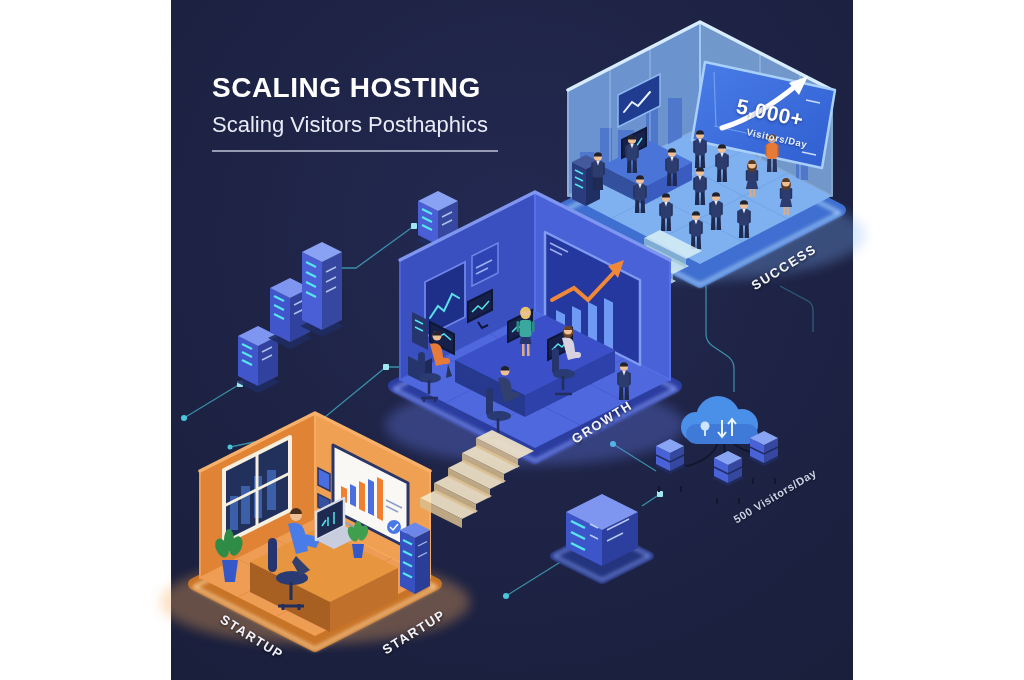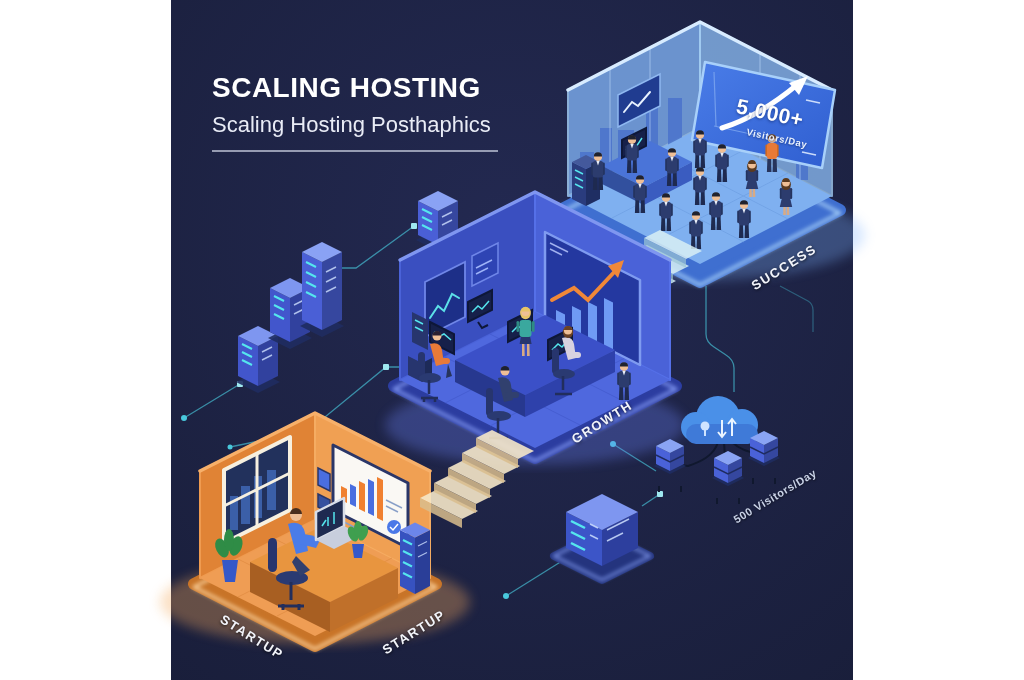--- a/index.html
+++ b/index.html
@@ -587,21 +587,21 @@
             <path d="M590,524 l8,4"></path>
             <path d="M590,535 l8,4"></path>
             <path d="M607,530 l22,-11"></path>
             <path d="M607,541 l16,-8"></path>
           </g>
     </g>
   </g>
 </svg>
 
 <div class="txt title">SCALING HOSTING</div>
-<div class="txt subtitle">Scaling Hosting Posthaphics</div>
+<div class="txt subtitle">Scaling Visitors Posthaphics</div>
 <div class="rule"></div>
 
 <div class="txt stage-label" style="left:252px;top:637px;--r:32deg">STARTUP</div>
 <div class="txt stage-label" style="left:414px;top:632px;--r:-32deg">STARTUP</div>
 <div class="txt stage-label" style="left:602px;top:422px;--r:-32deg">GROWTH</div>
 <div class="txt stage-label" style="left:784px;top:267px;--r:-32deg">SUCCESS</div>
 
 <div class="txt bb-value" style="left:770px;top:113px;--r:12deg">5,000+</div>
 <div class="txt bb-unit" style="left:777px;top:138px;--r:12deg">Visitors/Day</div>
 

